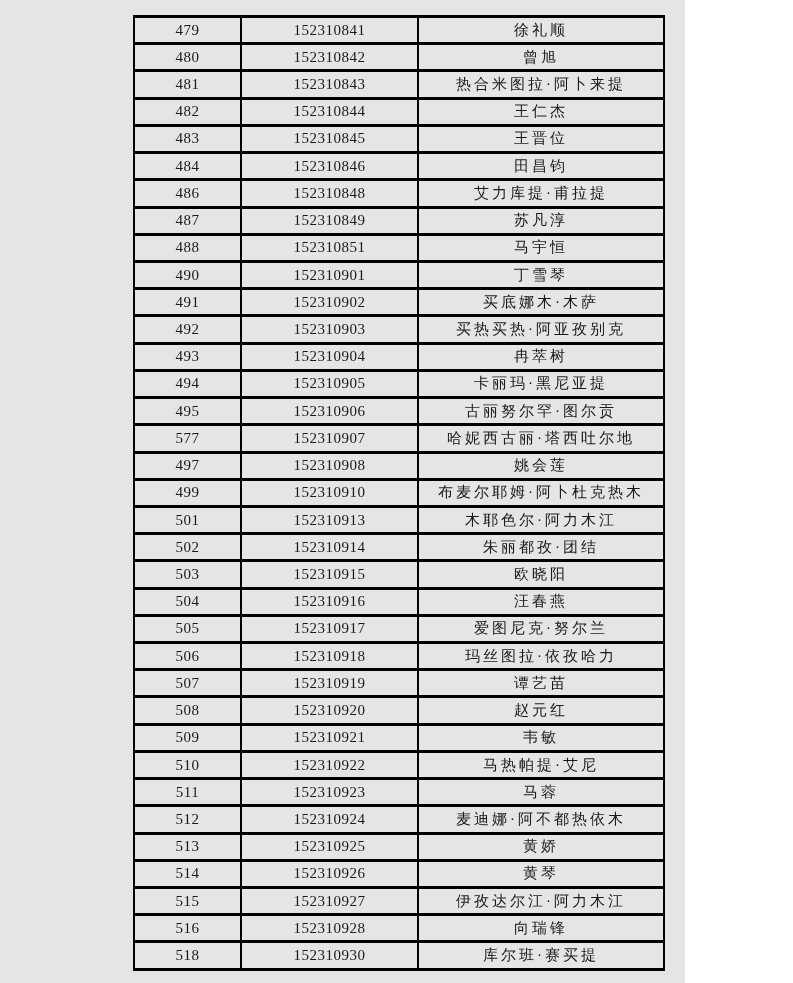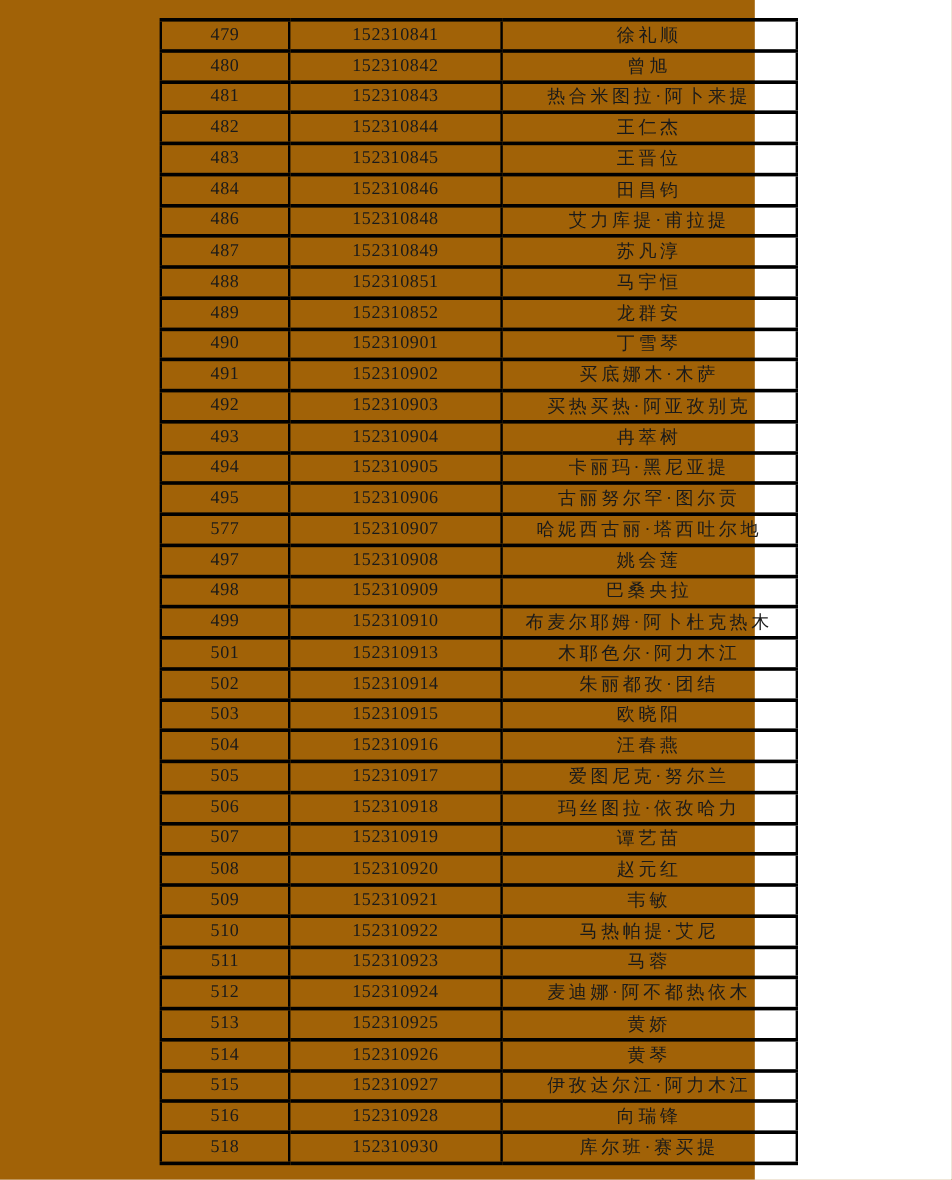--- a/index.html
+++ b/index.html
@@ -10,23 +10,23 @@
   body {
     width: 793px;
     height: 983px;
     position: relative;
     font-family: "Liberation Serif", "DejaVu Serif", serif;
     overflow: hidden;
   }
   .page {
     position: absolute;
     left: 0; top: 0;
-    width: 629px;
+    width: 685px;
     height: 983px;
-    background: #a16207;
+    background: #e5e5e5;
   }
   table.roster {
     position: absolute;
     left: 133px;
     top: 15px;
     width: 524px;
     height: 956px;
     border-collapse: collapse;
     table-layout: fixed;
   }
@@ -91,25 +91,20 @@
     <td class="col-no">487</td>
     <td class="col-id">152310849</td>
     <td class="col-name">苏凡淳</td>
   </tr>
         <tr>
     <td class="col-no">488</td>
     <td class="col-id">152310851</td>
     <td class="col-name">马宇恒</td>
   </tr>
         <tr>
-    <td class="col-no">489</td>
-    <td class="col-id">152310852</td>
-    <td class="col-name">龙群安</td>
-  </tr>
-        <tr>
     <td class="col-no">490</td>
     <td class="col-id">152310901</td>
     <td class="col-name">丁雪琴</td>
   </tr>
         <tr>
     <td class="col-no">491</td>
     <td class="col-id">152310902</td>
     <td class="col-name">买底娜木·木萨</td>
   </tr>
         <tr>
@@ -134,25 +129,20 @@
   </tr>
         <tr>
     <td class="col-no">577</td>
     <td class="col-id">152310907</td>
     <td class="col-name">哈妮西古丽·塔西吐尔地</td>
   </tr>
         <tr>
     <td class="col-no">497</td>
     <td class="col-id">152310908</td>
     <td class="col-name">姚会莲</td>
-  </tr>
-        <tr>
-    <td class="col-no">498</td>
-    <td class="col-id">152310909</td>
-    <td class="col-name">巴桑央拉</td>
   </tr>
         <tr>
     <td class="col-no">499</td>
     <td class="col-id">152310910</td>
     <td class="col-name">布麦尔耶姆·阿卜杜克热木</td>
   </tr>
         <tr>
     <td class="col-no">501</td>
     <td class="col-id">152310913</td>
     <td class="col-name">木耶色尔·阿力木江</td>

